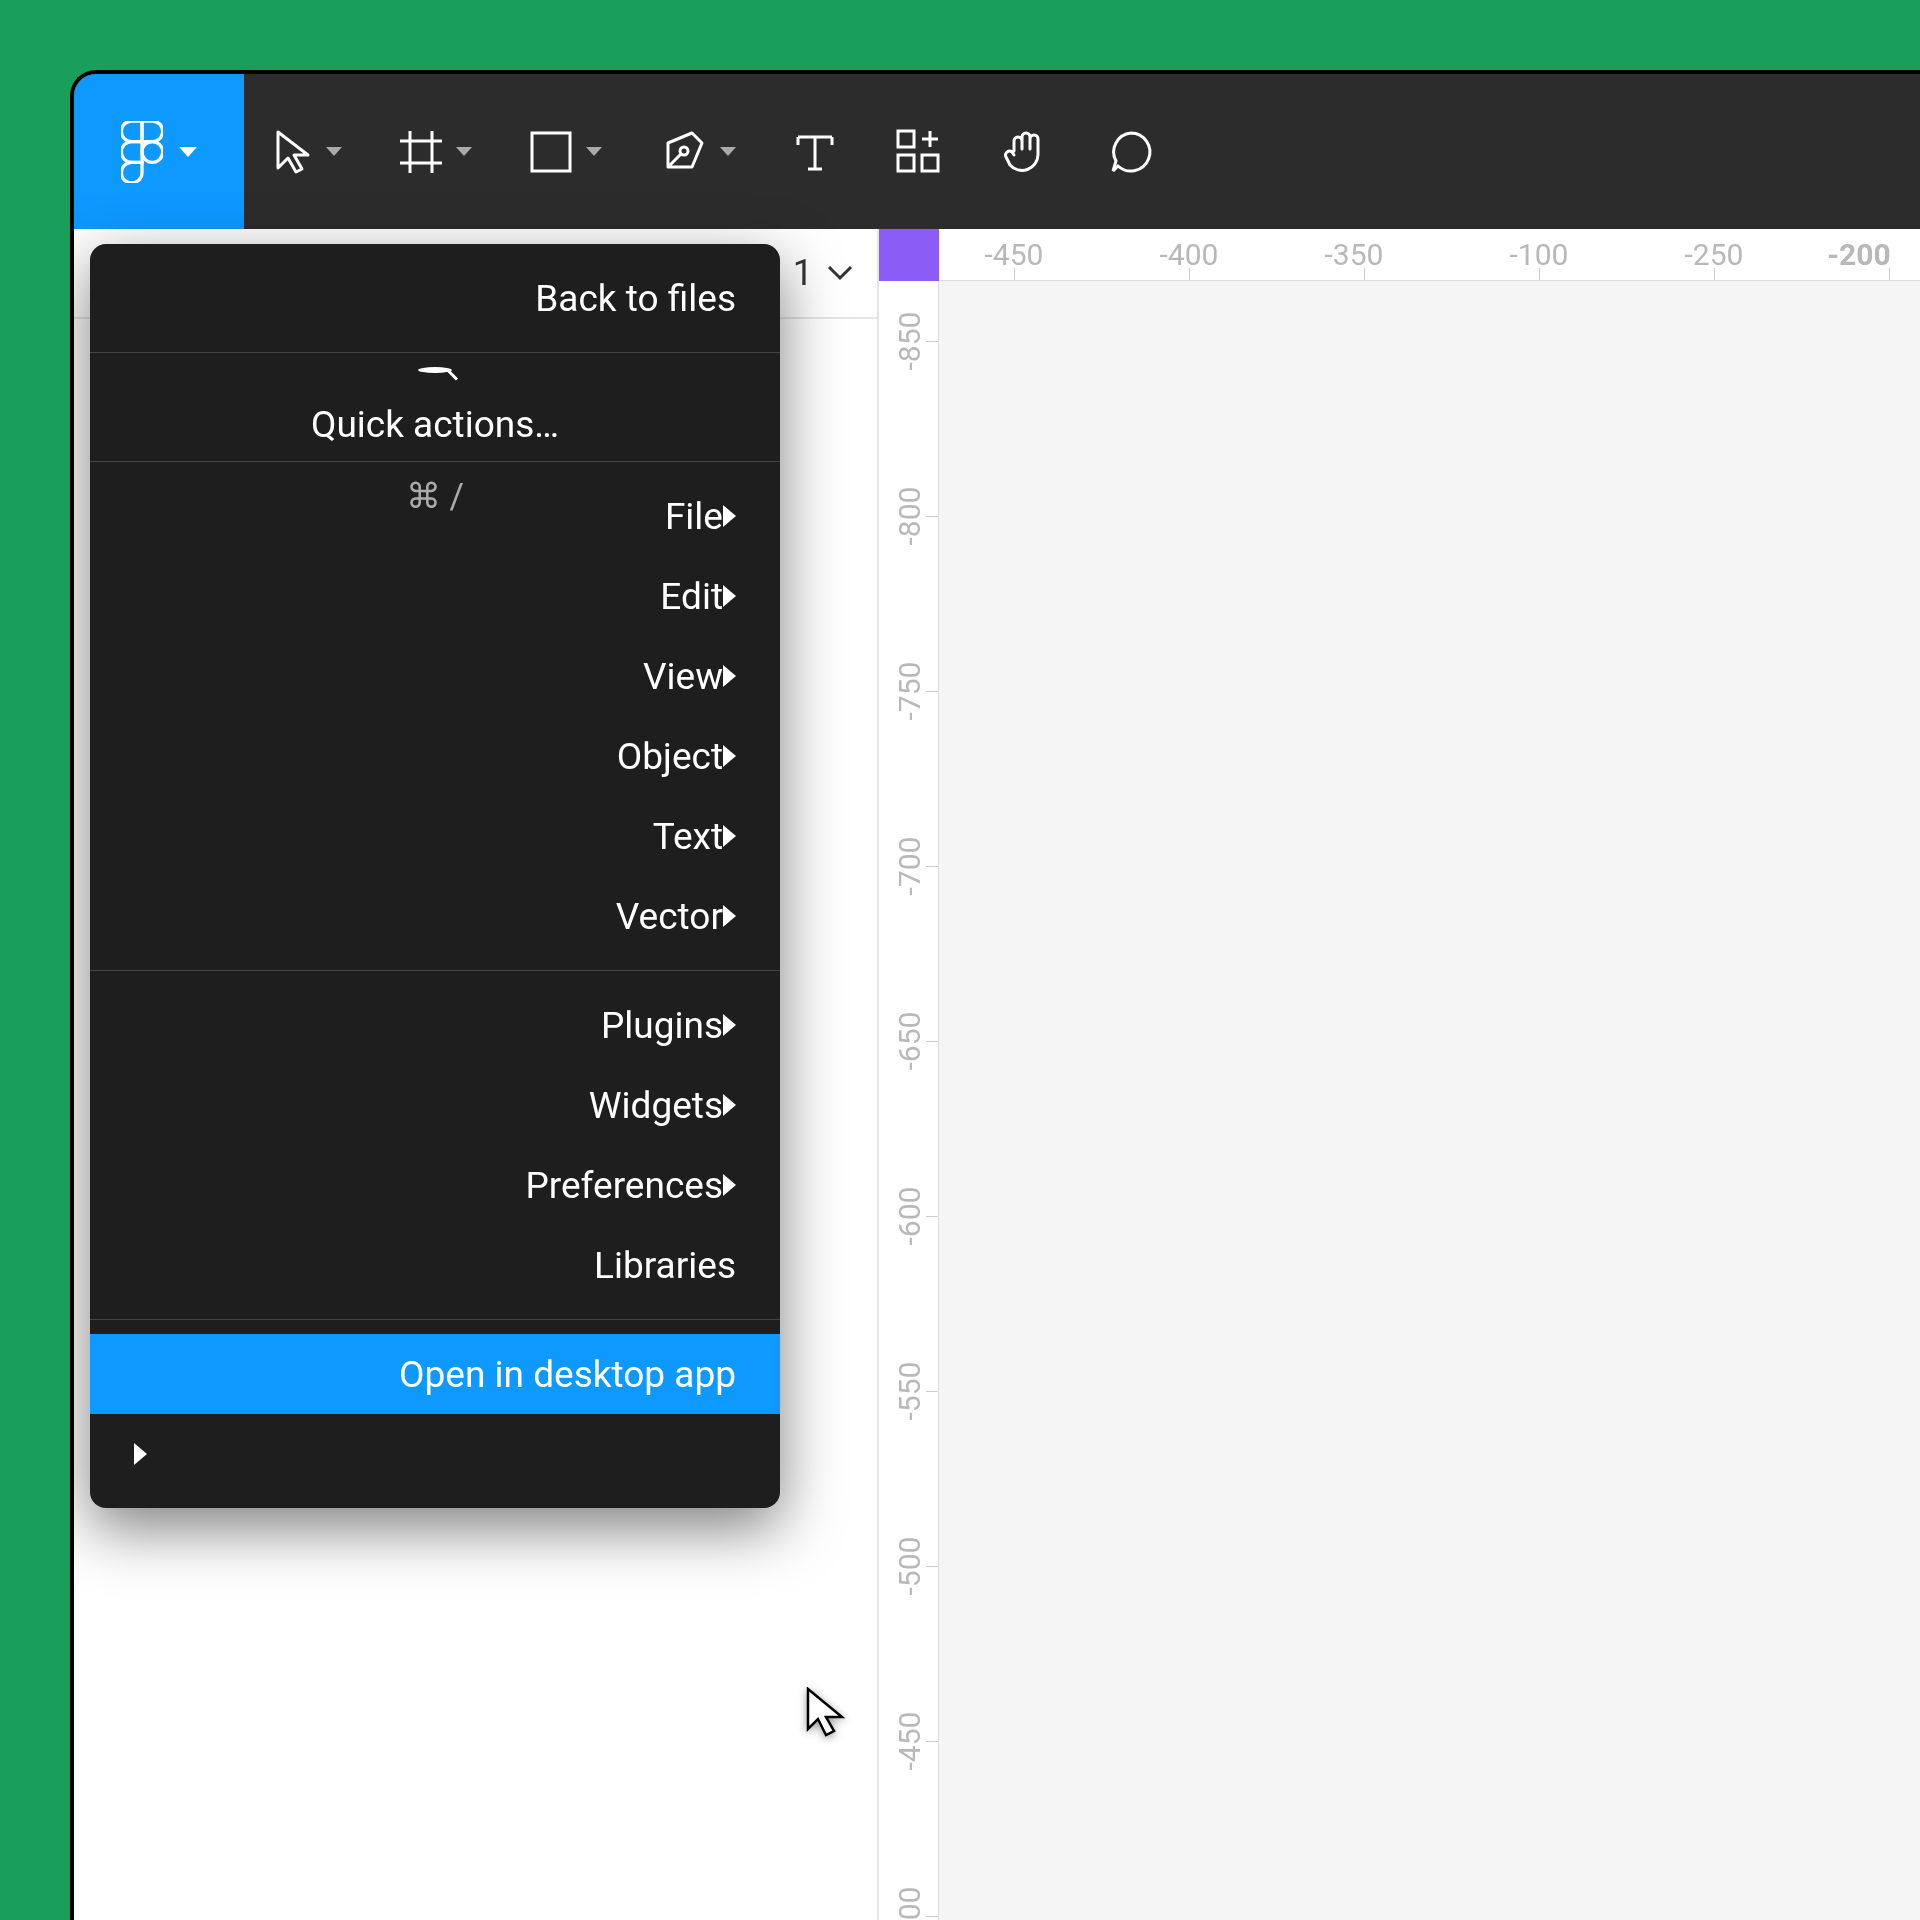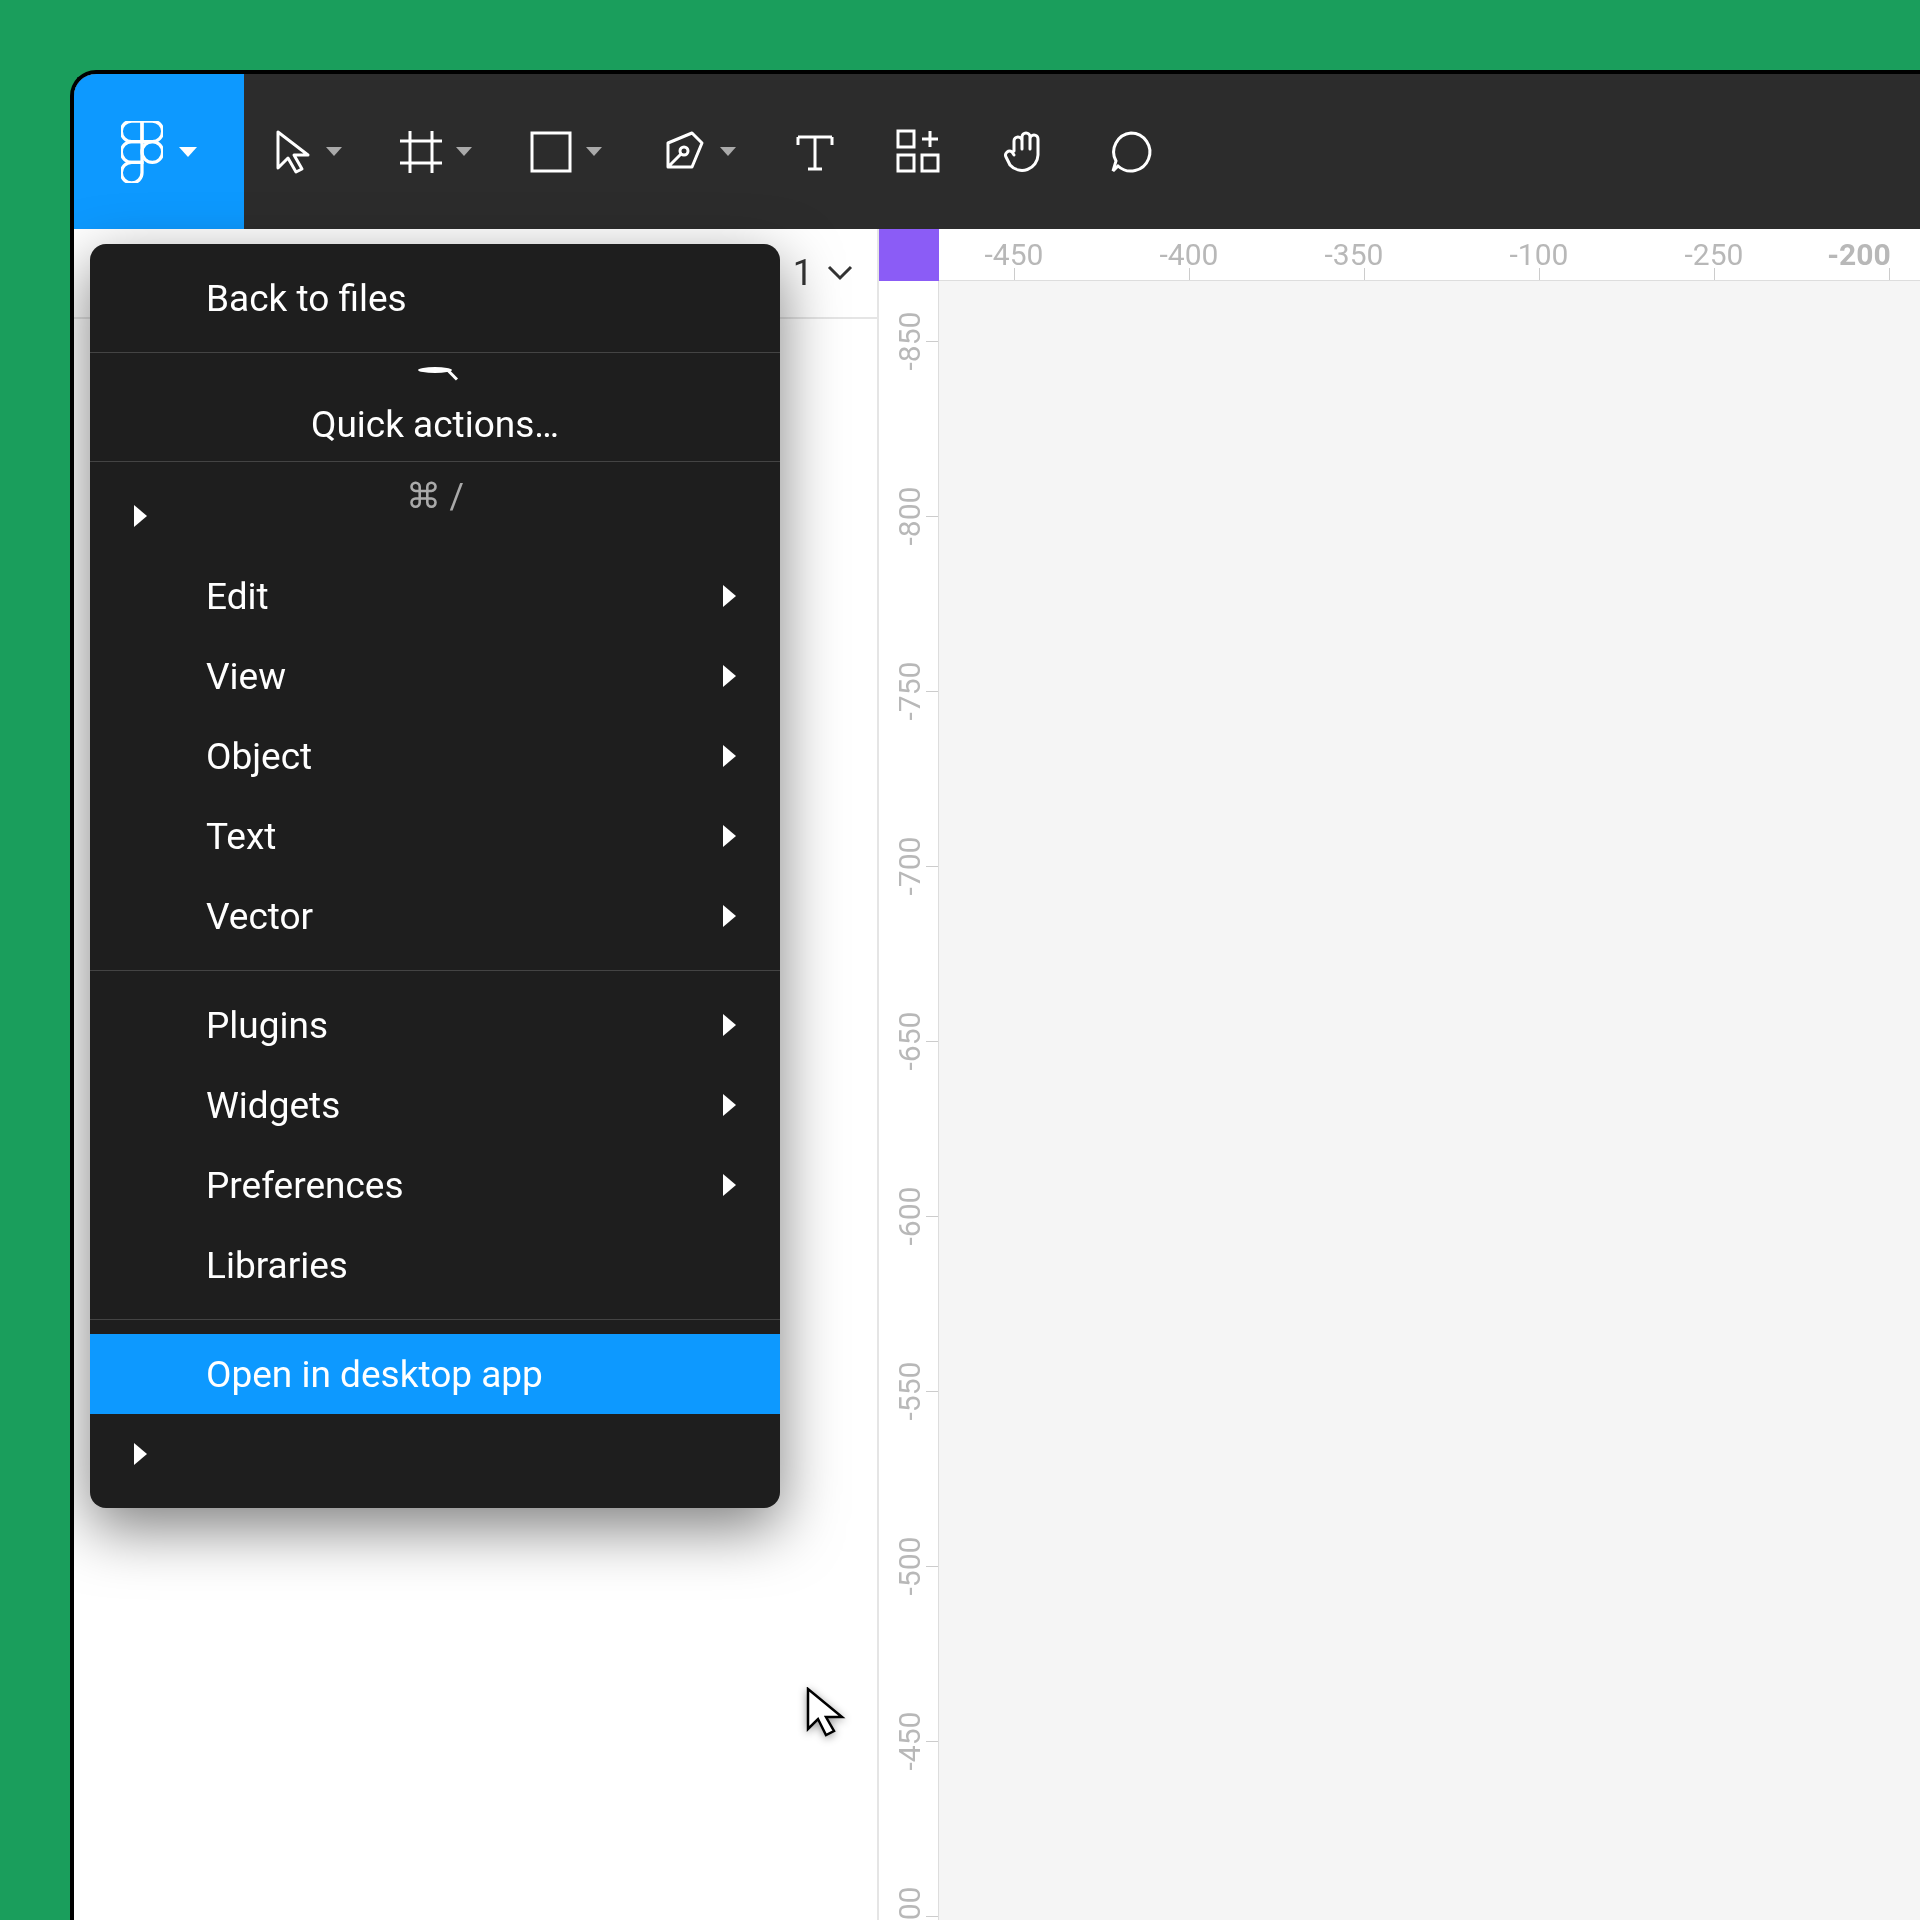--- a/index.html
+++ b/index.html
@@ -162,21 +162,21 @@
   .menu-item {
     height: 80px;
     display: flex;
     align-items: center;
     padding: 0 44px 0 44px;
     color: #fff;
     font-size: 37px;
     position: relative;
   }
   .menu-item.with-icon { padding-left: 44px; gap: 30px; flex-direction: column; }
-  .menu-item .label { flex: 1; padding-left: 72px; }
+  .menu-item .label { flex: 1; padding-left: 72px; text-align: right; }
   .menu-item.with-icon .label { padding-left: 0; }
   .menu-item .shortcut { color: #aaa; font-size: 35px; }
   .menu-item .arrow {
     width: 0; height: 0;
     border-top: 11px solid transparent;
     border-bottom: 11px solid transparent;
     border-left: 13px solid #fff;
   }
   .menu-item.highlighted { background: #0d99ff; }
   .divider {
@@ -327,20 +327,21 @@
       <span class="label">Back to files</span>
     </div>
     <div class="divider"></div>
     <div class="menu-item with-icon">
       <span class="search-icon-sm"></span>
       <span class="label">Quick actions…</span>
       <span class="shortcut">⌘ /</span>
     </div>
     <div class="divider"></div>
     <div class="menu-item">
+      <span class="label">File</span>
       <span class="arrow"></span>
     </div>
     <div class="menu-item">
       <span class="label">Edit</span>
       <span class="arrow"></span>
     </div>
     <div class="menu-item">
       <span class="label">View</span>
       <span class="arrow"></span>
     </div>

